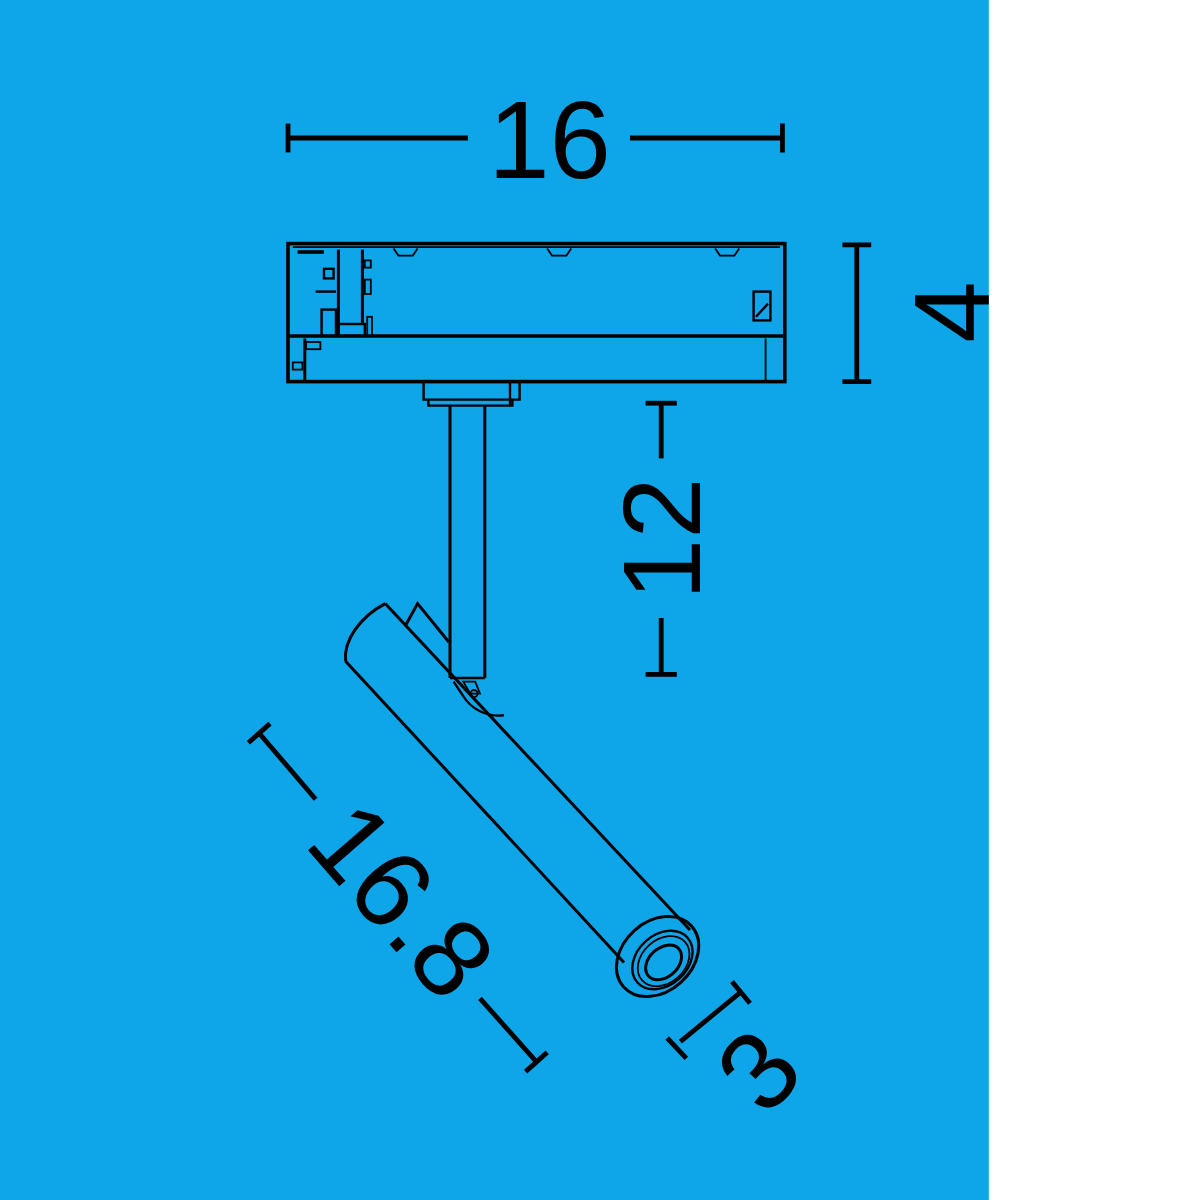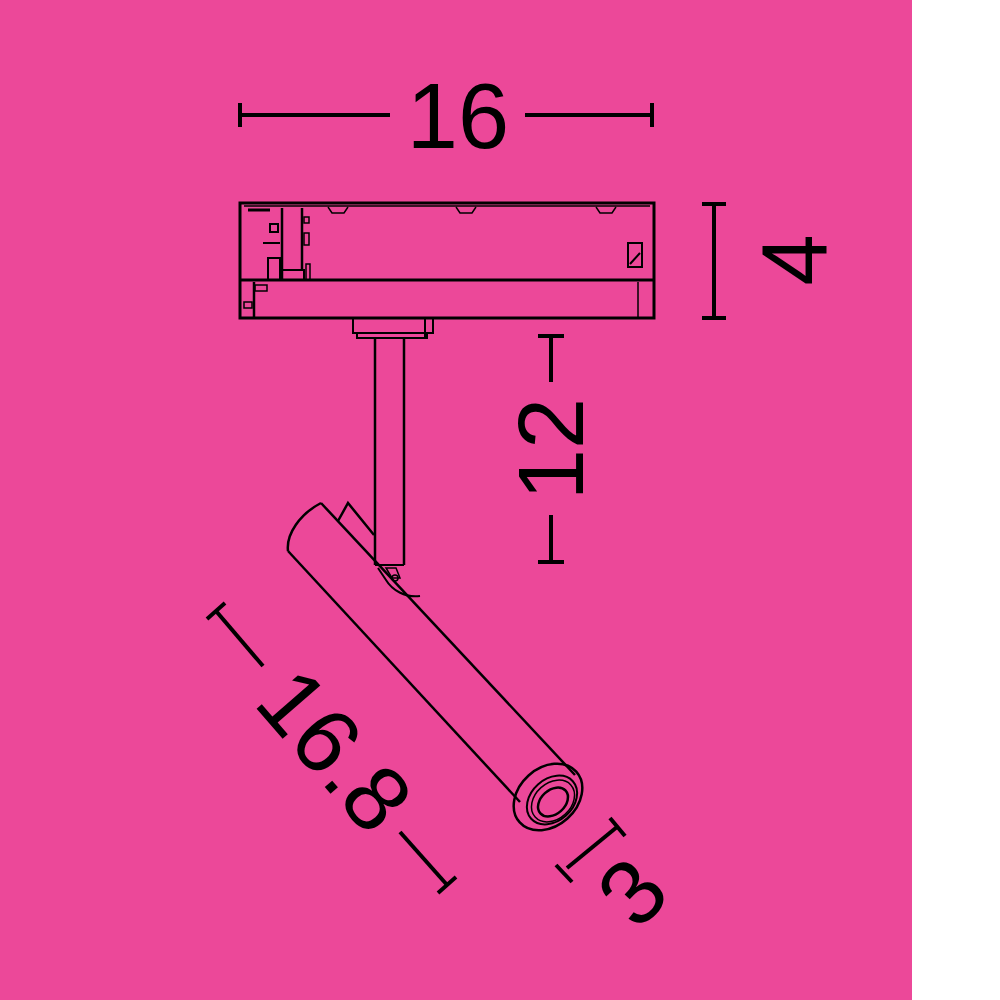--- a/index.html
+++ b/index.html
@@ -1,16 +1,16 @@
 <!DOCTYPE html>
 <html><head>
 <meta charset="utf-8">
 <style>
   html, body { margin:0; padding:0; background:#ffffff; }
-  #canvas { position:relative; width:912px; height:1000px; background:#ec4899; overflow:hidden; }
+  #canvas { position:relative; width:824px; height:1000px; background:#0ea5e9; overflow:hidden; }
   svg { position:absolute; left:0; top:0; }
   .dim-text { font-family:"Liberation Sans", sans-serif; font-size:92px; fill:#000; }
   .ln { stroke:#000; fill:none; }
 </style>
 </head>
 <body>
 
 <div id="canvas">
 <svg width="1000" height="1000" viewBox="0 0 1000 1000">
 

